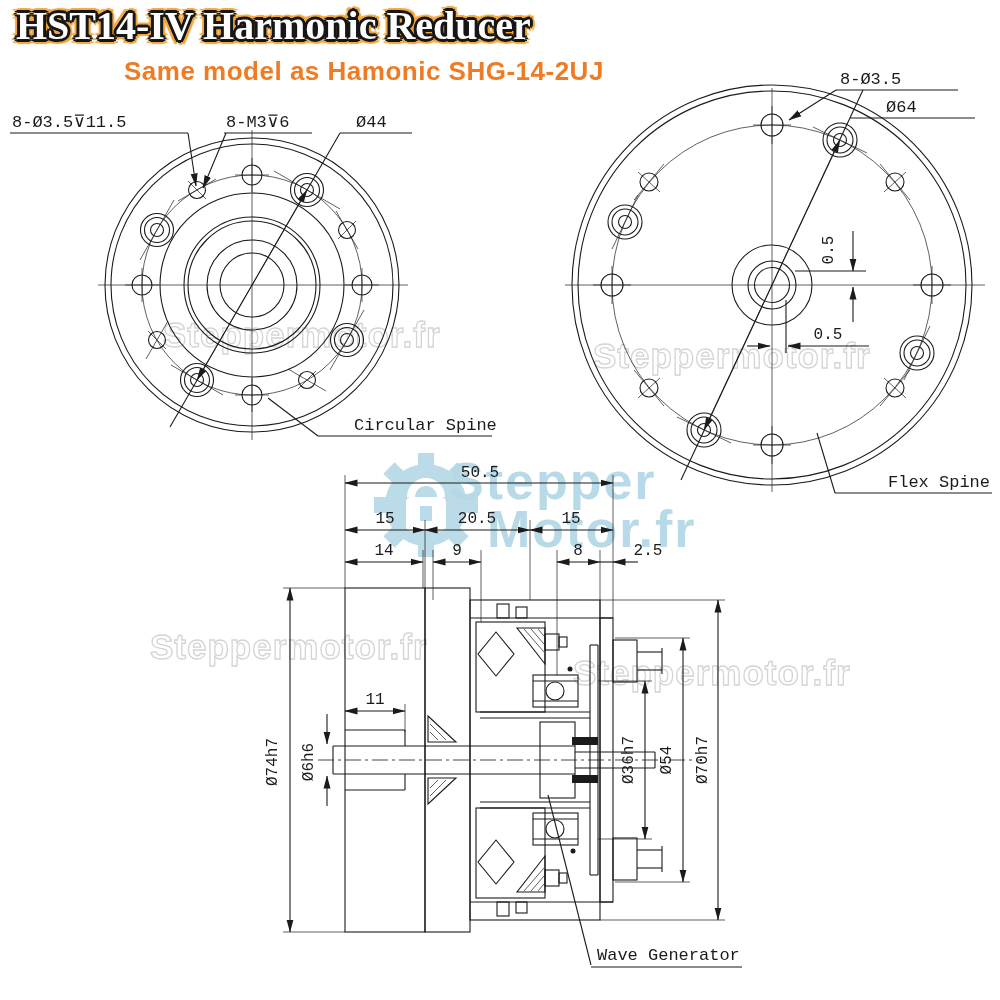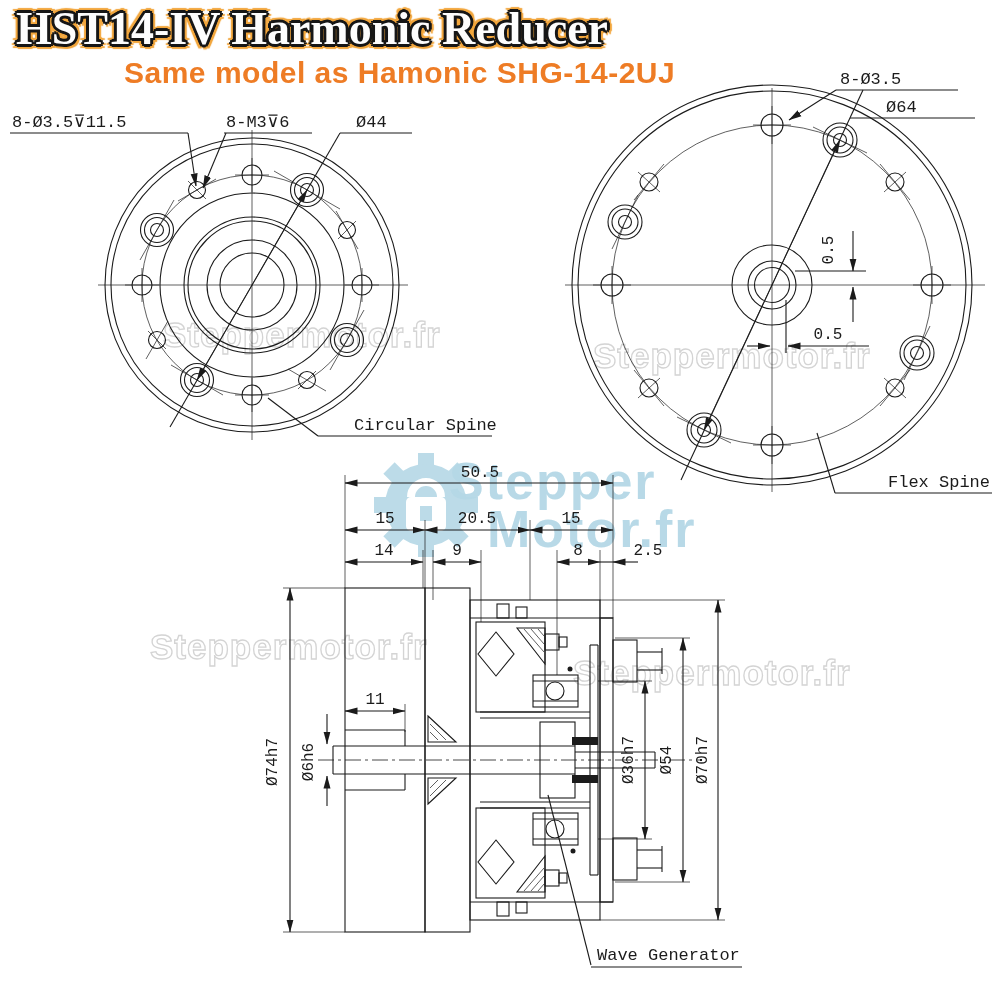--- a/index.html
+++ b/index.html
@@ -1,31 +1,31 @@
 <!DOCTYPE html>
 <html><head>
 <meta charset="utf-8">
 <style>
   html,body{margin:0;padding:0;background:#ffffff;}
   .canvas{position:relative;width:1000px;height:1000px;background:#ffffff;overflow:hidden;
           font-family:"Liberation Sans",sans-serif;}
   .drawing{position:absolute;left:0;top:0;}
   .page-title{
     position:absolute;left:16px;top:2px;
-    font-family:"Liberation Serif",serif;font-weight:bold;font-size:46px;
+    font-family:"Liberation Serif",serif;font-weight:bold;font-size:40px;
     color:#fdfdfd;letter-spacing:0px;white-space:nowrap;
     text-shadow:
       3px 0 0 #161616,-3px 0 0 #161616,0 3px 0 #161616,0 -3px 0 #161616,
       2px 2px 0 #161616,-2px 2px 0 #161616,2px -2px 0 #161616,-2px -2px 0 #161616,
       5px 1px 1px #f2a63c,-5px 1px 1px #f2a63c,1px 5px 1px #f2a63c,1px -5px 1px #f2a63c,
       4px 4px 1px #f2a63c,-4px -4px 1px #f2a63c,4px -4px 1px #f2a63c,-4px 4px 1px #f2a63c;
   }
   .page-subtitle{
     position:absolute;left:124px;top:56px;
-    font-family:"Liberation Sans",sans-serif;font-weight:bold;font-size:30px;
+    font-family:"Liberation Sans",sans-serif;font-weight:bold;font-size:26px;
     color:#ee7c25;white-space:nowrap;letter-spacing:0.5px;
   }
   .ln{stroke:#1b1b1b;stroke-width:1.1;fill:none;}
   .lt{stroke:#1b1b1b;stroke-width:0.7;fill:none;}
   .cl{stroke:#1b1b1b;stroke-width:0.8;fill:none;stroke-dasharray:16 4 3 4;}
   .fl{fill:#1b1b1b;stroke:none;}
   .cad{font-family:"Liberation Mono","DejaVu Sans Mono",monospace;font-size:17px;fill:#1b1b1b;}
   .cads{font-family:"Liberation Mono","DejaVu Sans Mono",monospace;font-size:16px;fill:#1b1b1b;}
   .wm{font-family:"Liberation Sans",sans-serif;font-weight:bold;font-size:35px;
       fill:#ffffff;fill-opacity:0.02;stroke:#d4d4d4;stroke-width:1.3px;letter-spacing:1px;}

